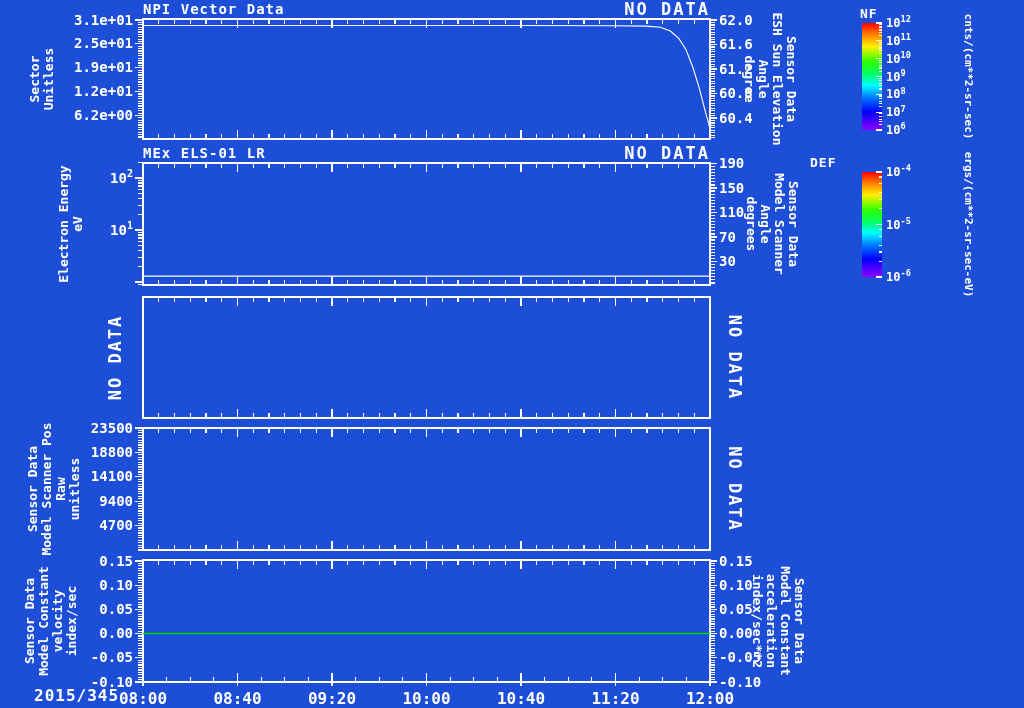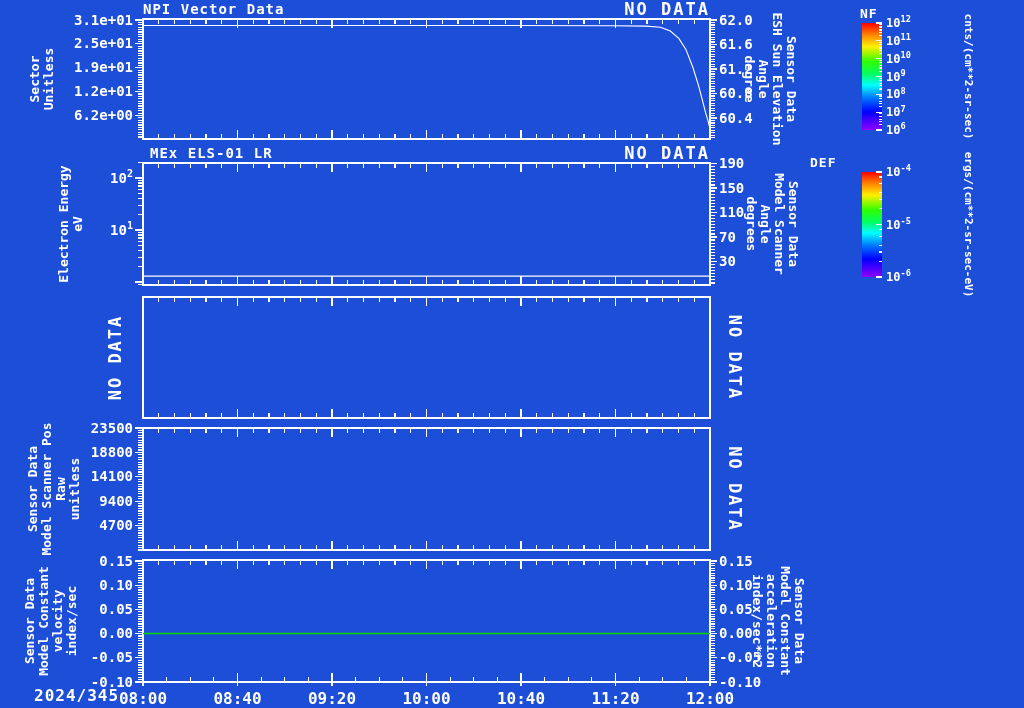--- a/index.html
+++ b/index.html
@@ -880,18 +880,18 @@
       <line x1="878.5" y1="245.39185045528197" x2="882" y2="245.39185045528197" stroke="#ffffff" stroke-width="1.2" shape-rendering="crispEdges"></line>
       <line x1="878.5" y1="236.1470593548587" x2="882" y2="236.1470593548587" stroke="#ffffff" stroke-width="1.2" shape-rendering="crispEdges"></line>
       <line x1="878.5" y1="229.58777568292297" x2="882" y2="229.58777568292297" stroke="#ffffff" stroke-width="1.2" shape-rendering="crispEdges"></line>
       <line x1="876" y1="277" x2="882" y2="277" stroke="#ffffff" stroke-width="1.2" shape-rendering="crispEdges"></line>
       <text x="886" y="281" font-size="12" text-anchor="start" fill="#ffffff"><tspan>10</tspan><tspan font-size="8.6" dy="-4.6">-6</tspan></text>
       <text transform="translate(968,224.5) rotate(90)" font-size="11" text-anchor="middle" dominant-baseline="central">ergs/(cm**2-sr-sec-eV)</text>
     </svg>
 
   <div class="ov title" style="left:143px;top:2px;">NPI Vector Data</div>
   <div class="ov nodata" style="right:314px;top:1px;">NO DATA</div>
-  <div class="ov title" style="left:150px;top:146px;">MEx ELS-01 LR</div>
+  <div class="ov title" style="left:143px;top:146px;">MEx ELS-01 LR</div>
   <div class="ov nodata" style="right:314px;top:145px;">NO DATA</div>
-  <div class="ov dateL" style="left:34px;top:688px;">2024/345</div>
+  <div class="ov dateL" style="left:34px;top:688px;">2015/345</div>
   <div class="ov cbtitle" style="left:860px;top:7px;">NF</div>
   <div class="ov cbtitle" style="left:810px;top:156px;">DEF</div>
 </div>
 
 </body></html>

